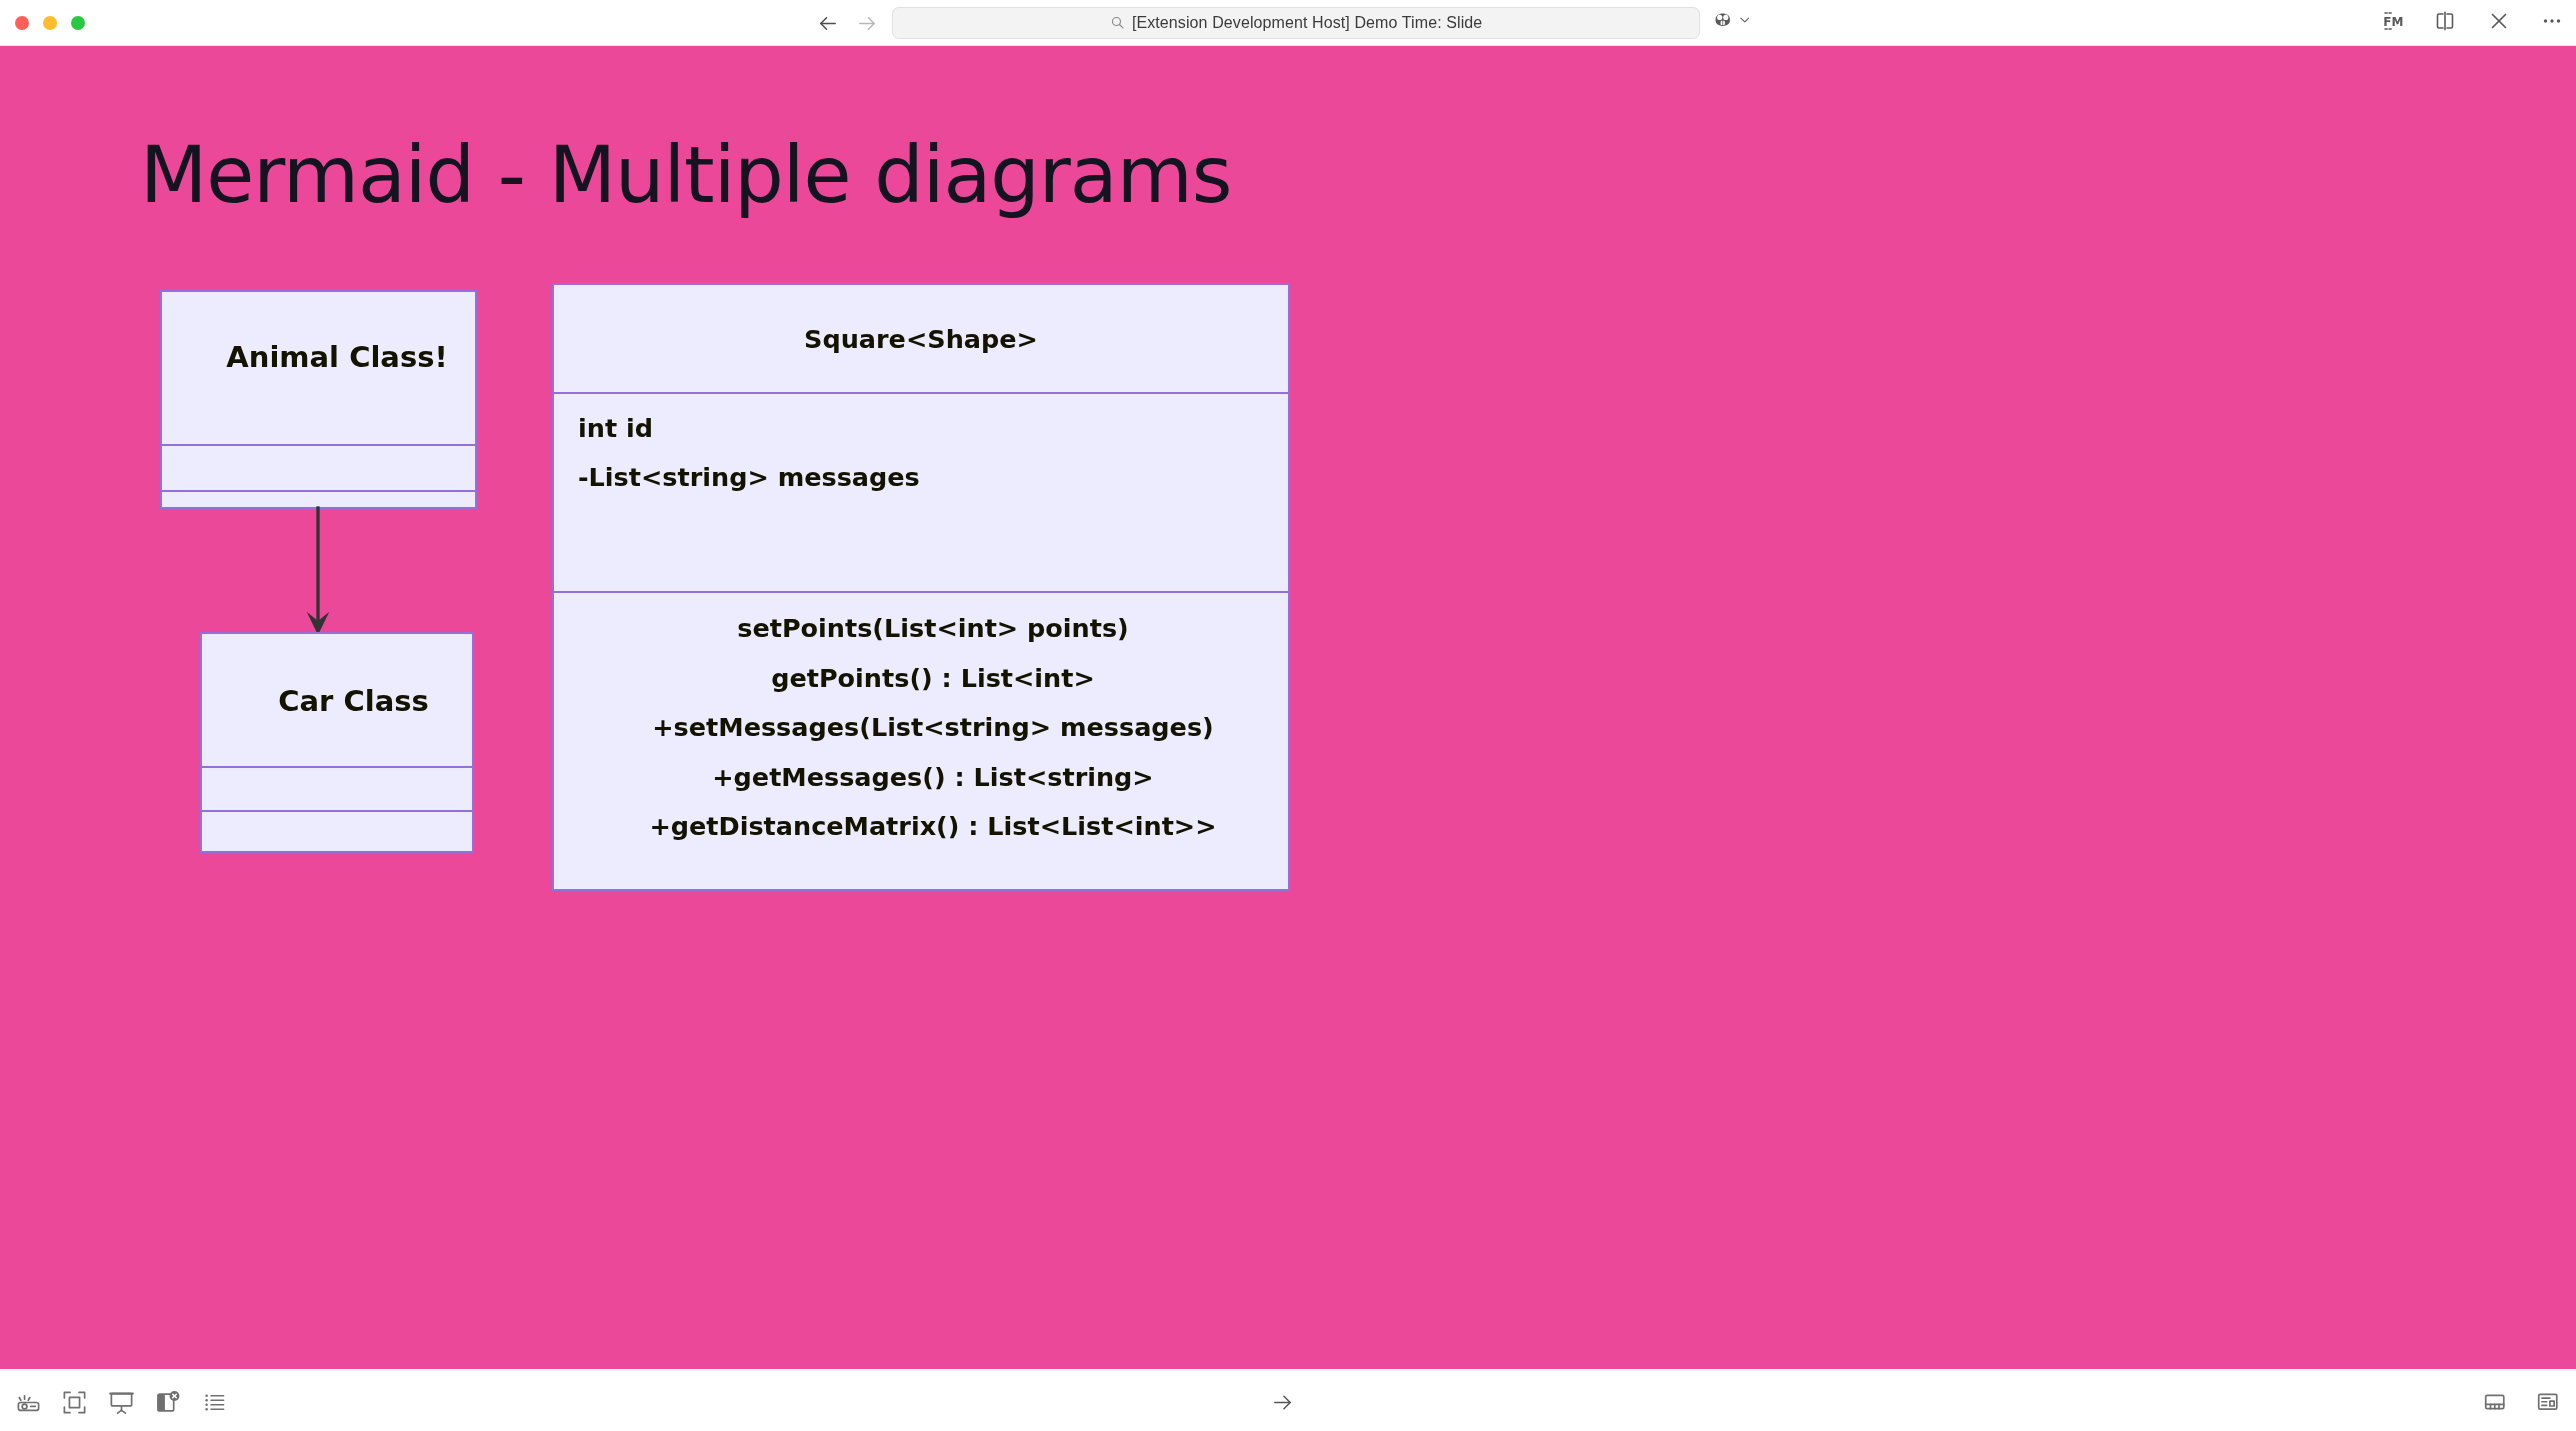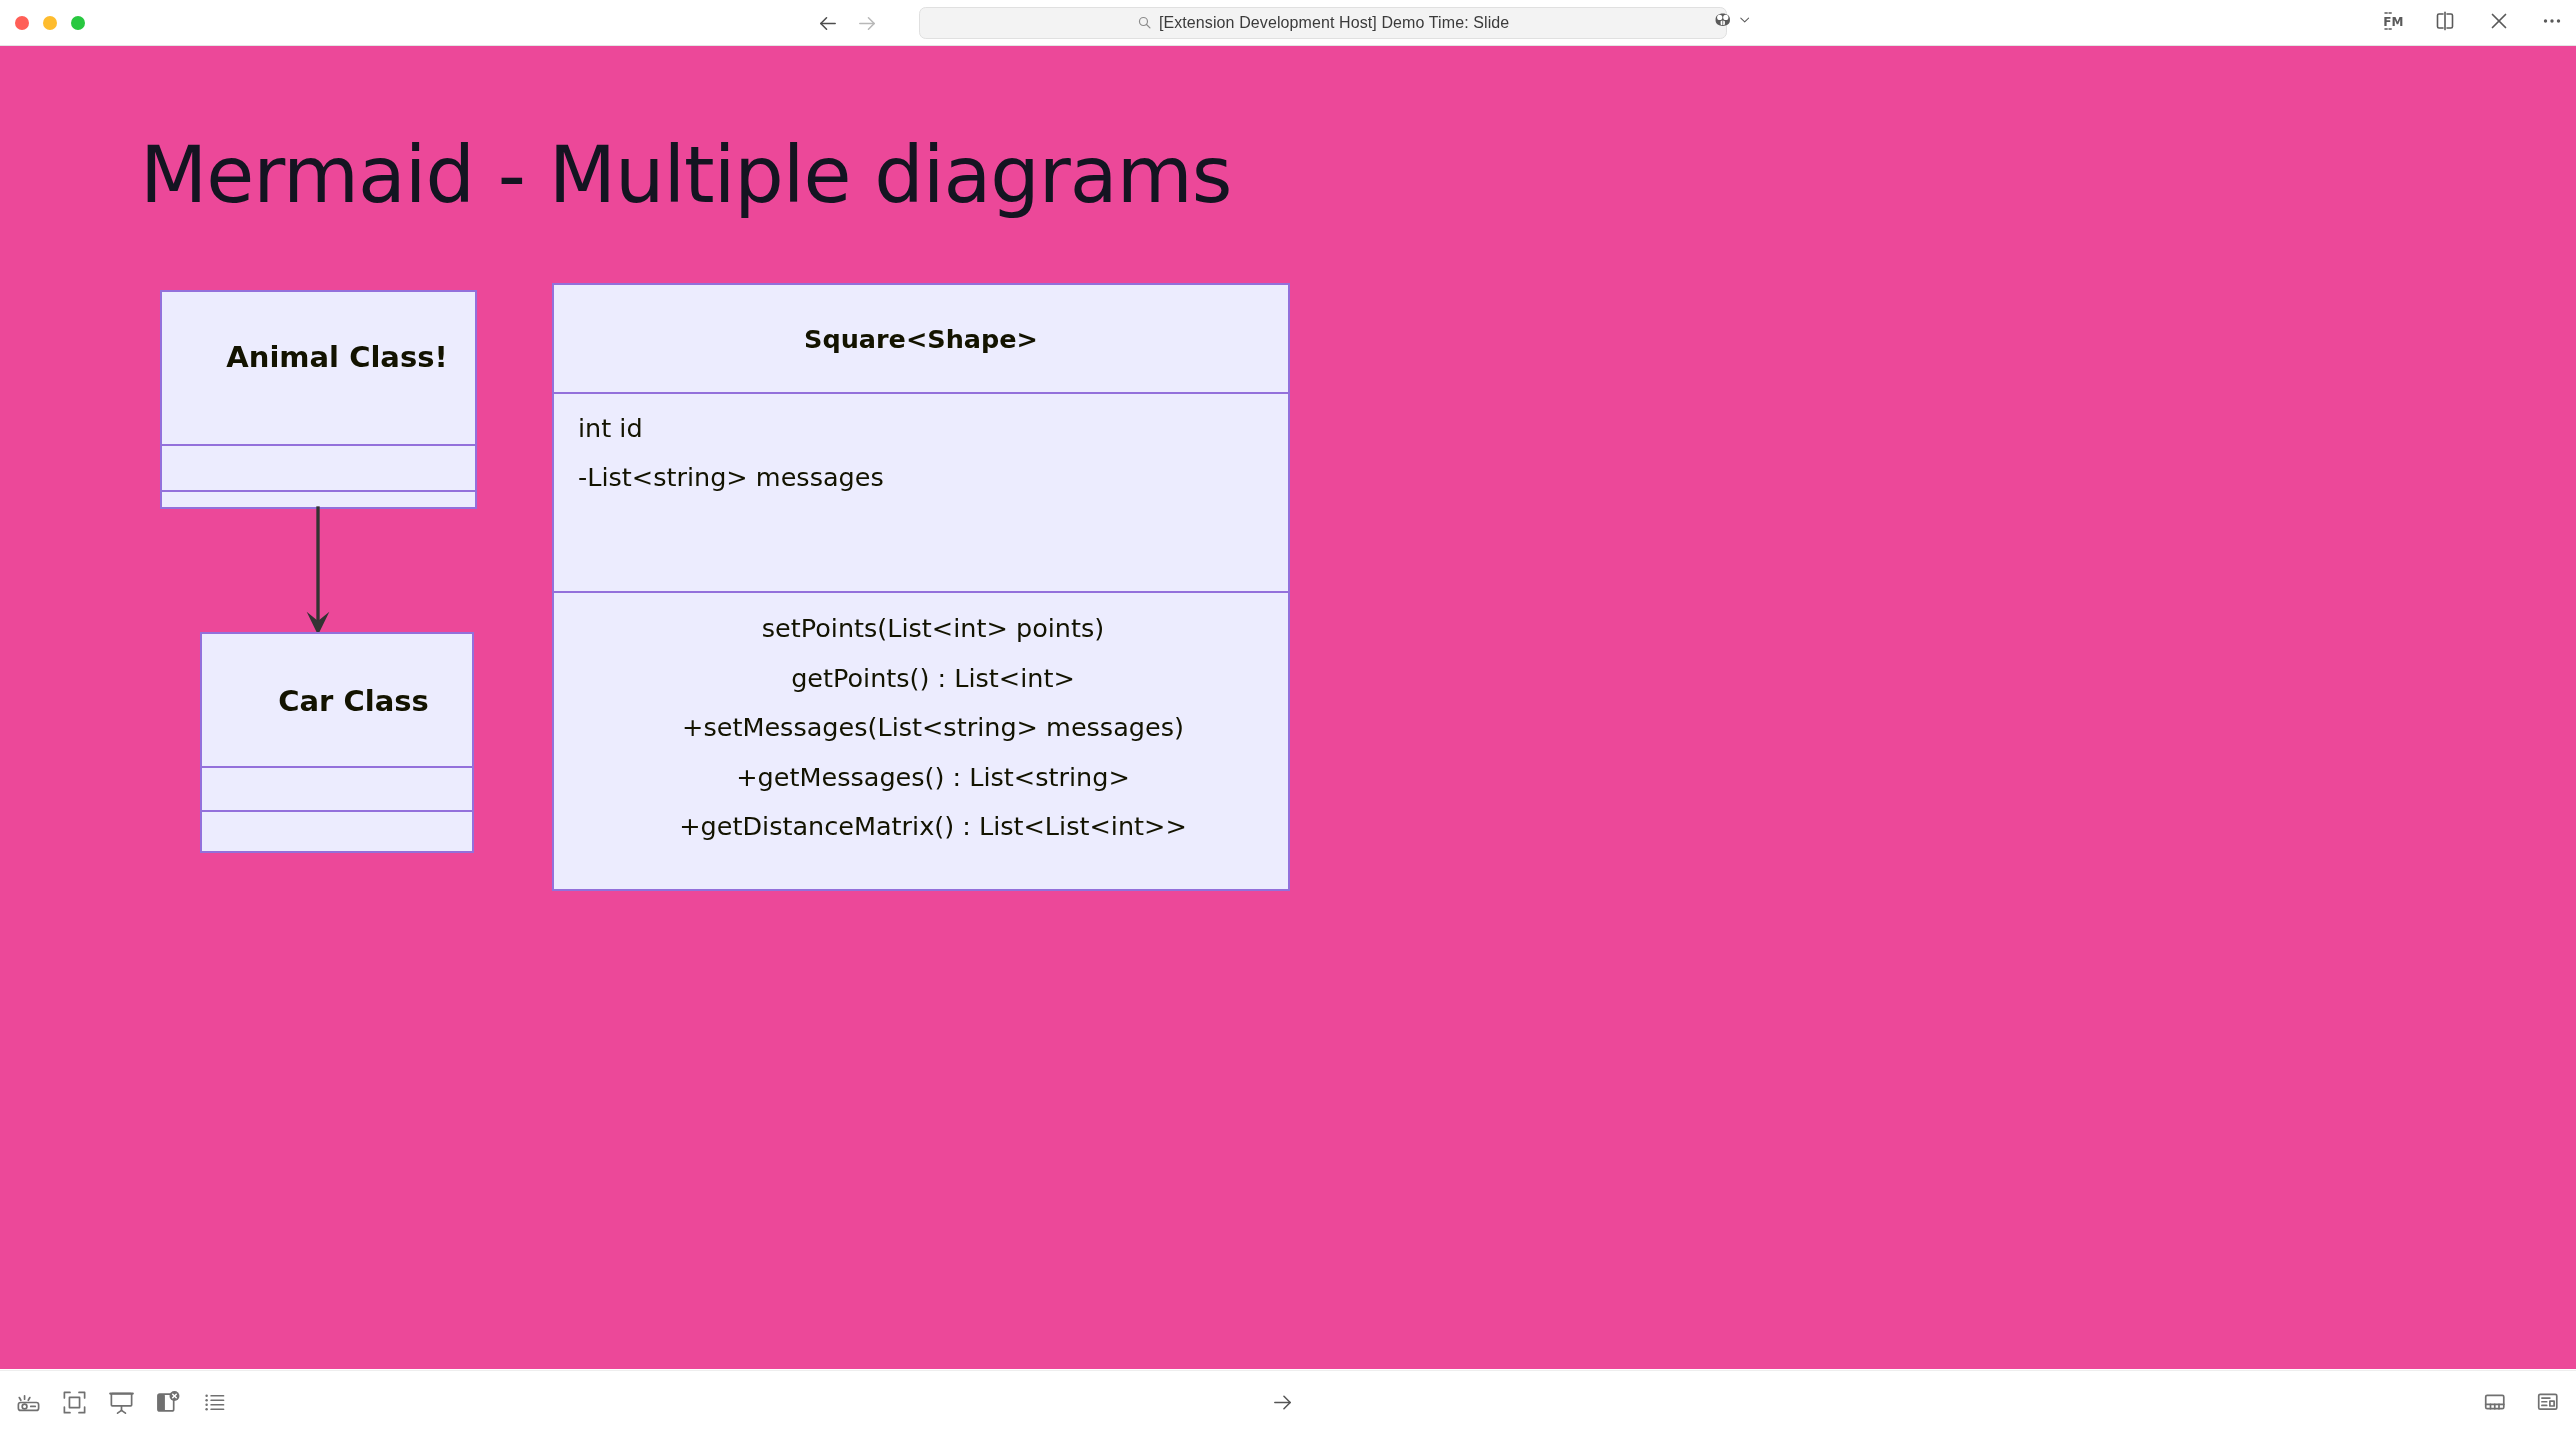--- a/index.html
+++ b/index.html
@@ -60,21 +60,20 @@
     width: 808px; height: 32px;
     background: #f3f3f3;
     border: 0.7px solid #e0e0e0;
     border-radius: 6.7px;
     box-sizing: border-box;
     display: flex;
     align-items: center;
     justify-content: center;
     gap: 7.4px;
     cursor: text;
-    margin-left: 27px;
   }
   #command-center .cc-search-icon {
     width: 14.8px; height: 14.8px;
     flex: none;
     display: block;
   }
   #command-center .cc-text {
     font-size: 16px;
     color: #3b3b3b;
     letter-spacing: 0.1px;
@@ -140,20 +139,21 @@
   .class-title {
     text-align: center;
     font-weight: 700;
     color: #131300;
     font-family: "DejaVu Sans", sans-serif;
   }
   .class-member {
     color: #131300;
     white-space: nowrap;
     font-family: "DejaVu Sans", sans-serif;
+    font-weight: bold;
   }
 
   
   #animal-class-box {
     left: 160px; top: 244px;
     width: 317px; height: 219px;
   }
   #animal-class-box .comp-title   { height: 154px; padding-left: 37px; }
   #animal-class-box .comp-attrs   { height: 46px; }
   #animal-class-box .comp-methods { height: 39px; }

